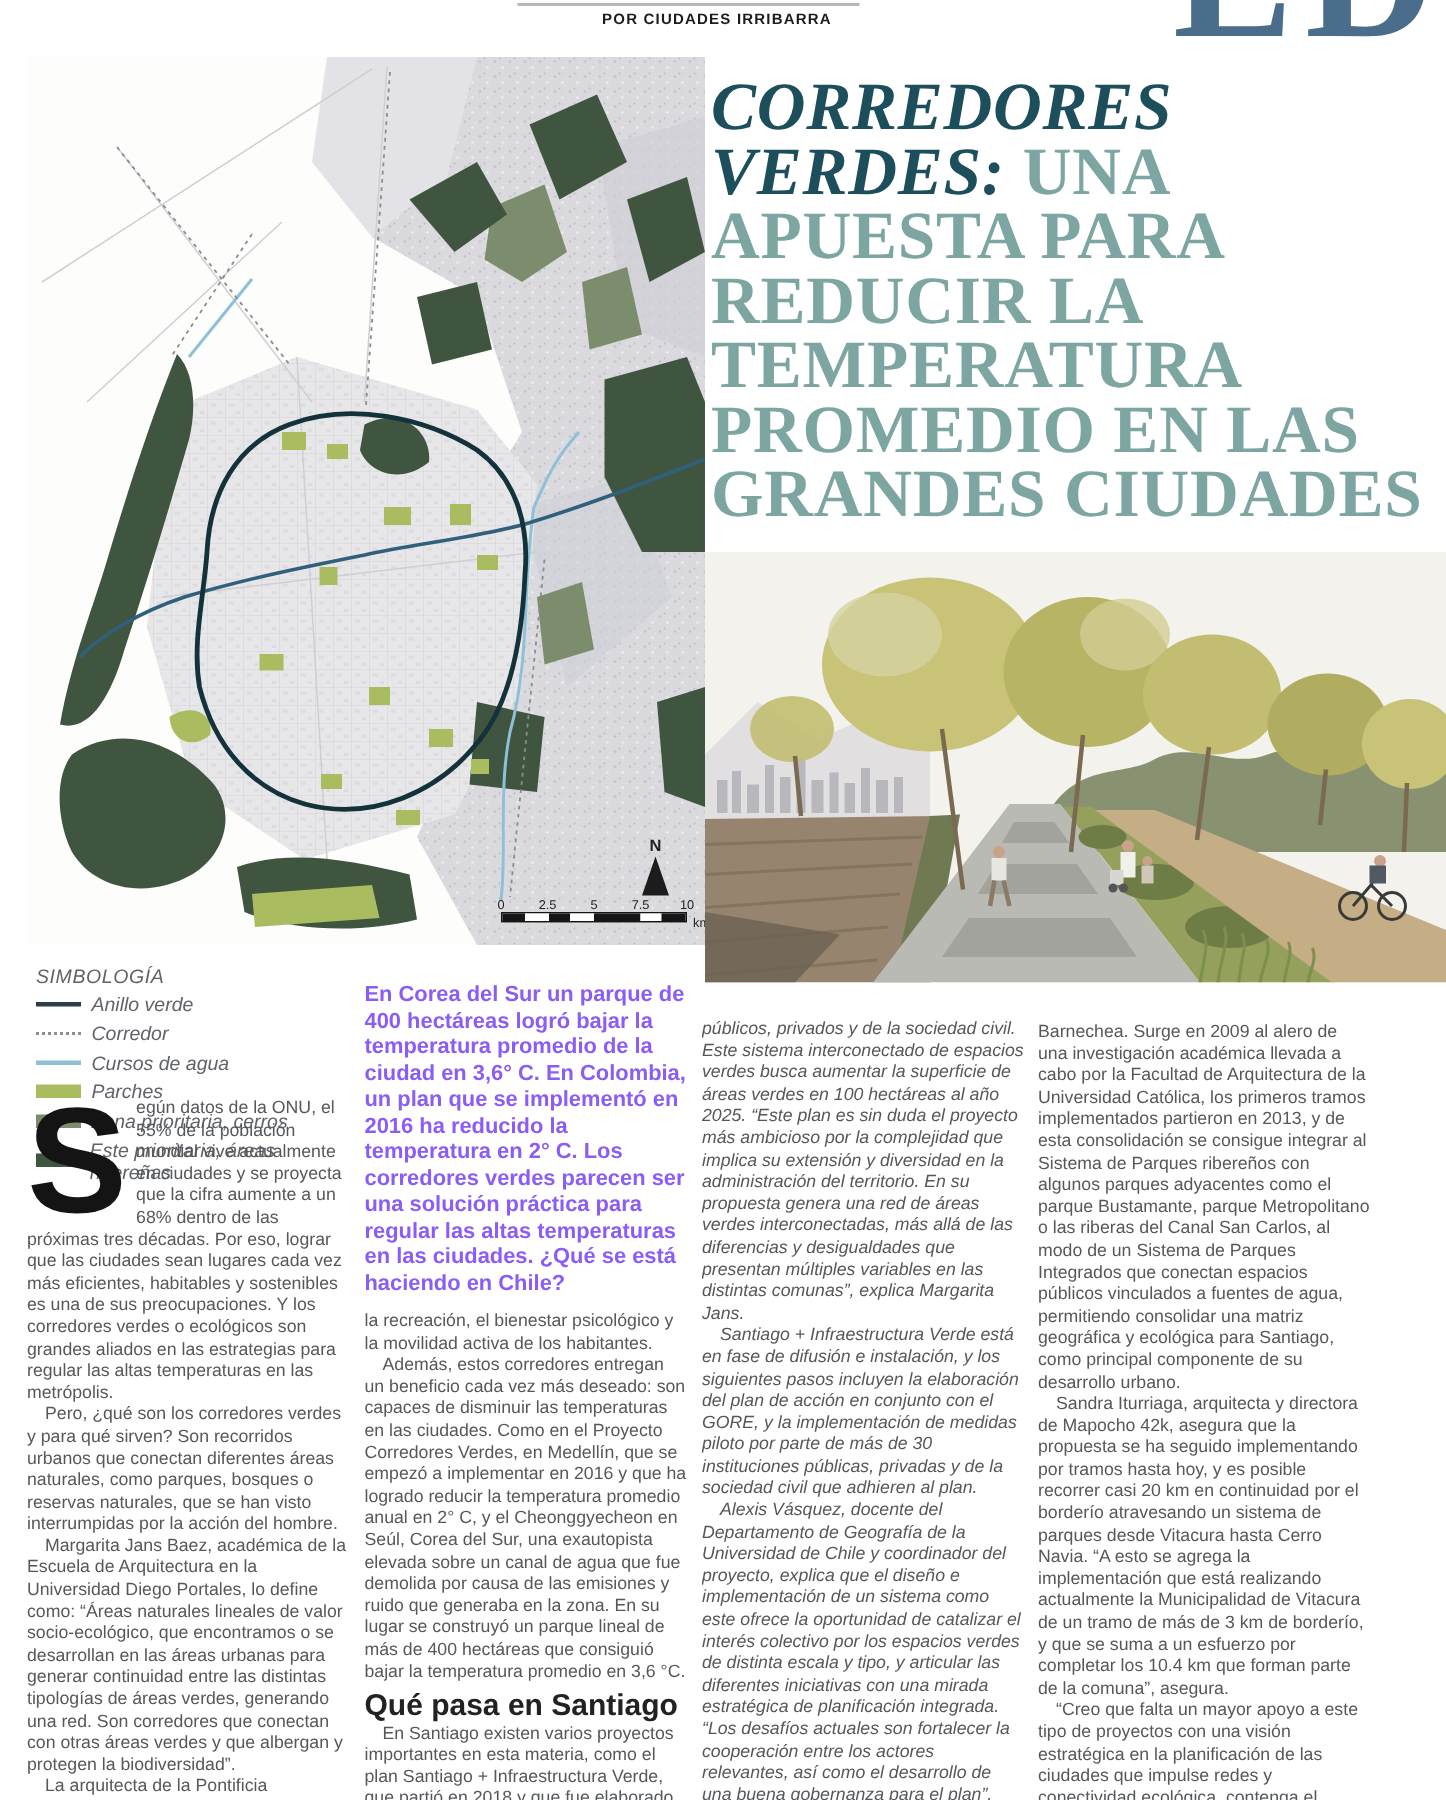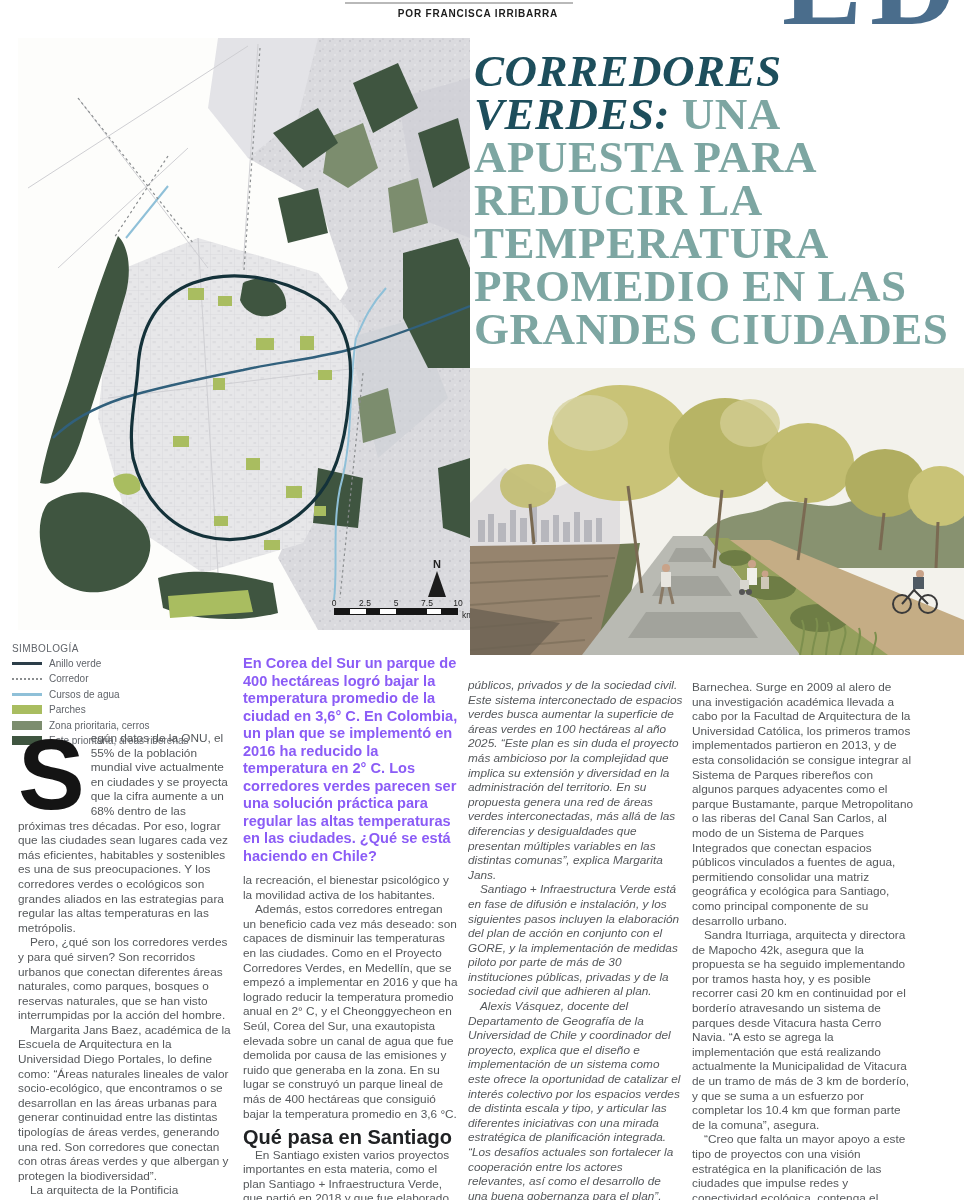--- a/index.html
+++ b/index.html
@@ -22,21 +22,21 @@
           font-size:11px;font-weight:700;color:#222;}
   #north .tri{width:0;height:0;margin:1px auto 0;border-left:9px solid transparent;
           border-right:9px solid transparent;border-bottom:26px solid #1c1c1c;}
   #scalebar{position:absolute;left:316px;top:560px;width:130px;font-size:8.5px;color:#222;}
   #scalebar .ticks{position:relative;height:10px;width:124px;}
   #scalebar .ticks span{position:absolute;transform:translateX(-50%);}
   #scalebar .bar{width:124px;height:7px;border:1px solid #161616;display:flex;box-sizing:border-box;background:#fff;}
   #scalebar .bar i{display:block;height:100%;}
   #scalebar .unit{position:absolute;left:128px;top:12px;}
   
-  #legend{position:absolute;left:12px;top:643px;width:210px;font-size:10px;color:#60646a;}
+  #legend{position:absolute;left:24px;top:643px;width:210px;font-size:13px;color:#60646a;font-style:italic;}
   #legend .t{margin-bottom:4px;letter-spacing:.4px;}
   #legend .row{margin-bottom:4.4px;display:flex;align-items:center;}
   #legend .sw{display:inline-block;width:30px;margin-right:7px;}
   
   #photo{position:absolute;left:470px;top:368px;width:494px;height:287px;}
   
   .col{position:absolute;width:215px;font-size:11.8px;line-height:14.6px;color:#55585b;
        text-align:left;}
   .col p{margin:0;}
   .col p.indent{text-indent:12px;}
@@ -48,21 +48,21 @@
        padding:4px 8px 0 0;letter-spacing:-2px;}
   .intro{font-size:14.6px;line-height:17.5px;font-weight:700;color:#8b5cf6;margin:0 0 8px 0 !important;}
   .subhead{font-size:20px;font-weight:700;color:#202224;margin:9px 0 3px 0 !important;}
 </style>
 </head>
 <body>
 
 <div id="page">
 
   <div id="toprule"></div>
-  <div id="byline">POR FRANCISCA IRRIBARRA</div>
+  <div id="byline">POR CIUDADES IRRIBARRA</div>
   <div id="logoclip">
     <span style="color: rgb(74, 109, 140);">ED</span>
   </div>
 
   <div id="map">
     <svg width="452" height="592" viewBox="0 0 452 592">
       <defs>
         <pattern id="spk" width="10" height="10" patternUnits="userSpaceOnUse">
           <rect width="10" height="10" fill="#dadade"></rect>
           <circle cx="2" cy="3" r="0.9" fill="#c3c3c9"></circle>

